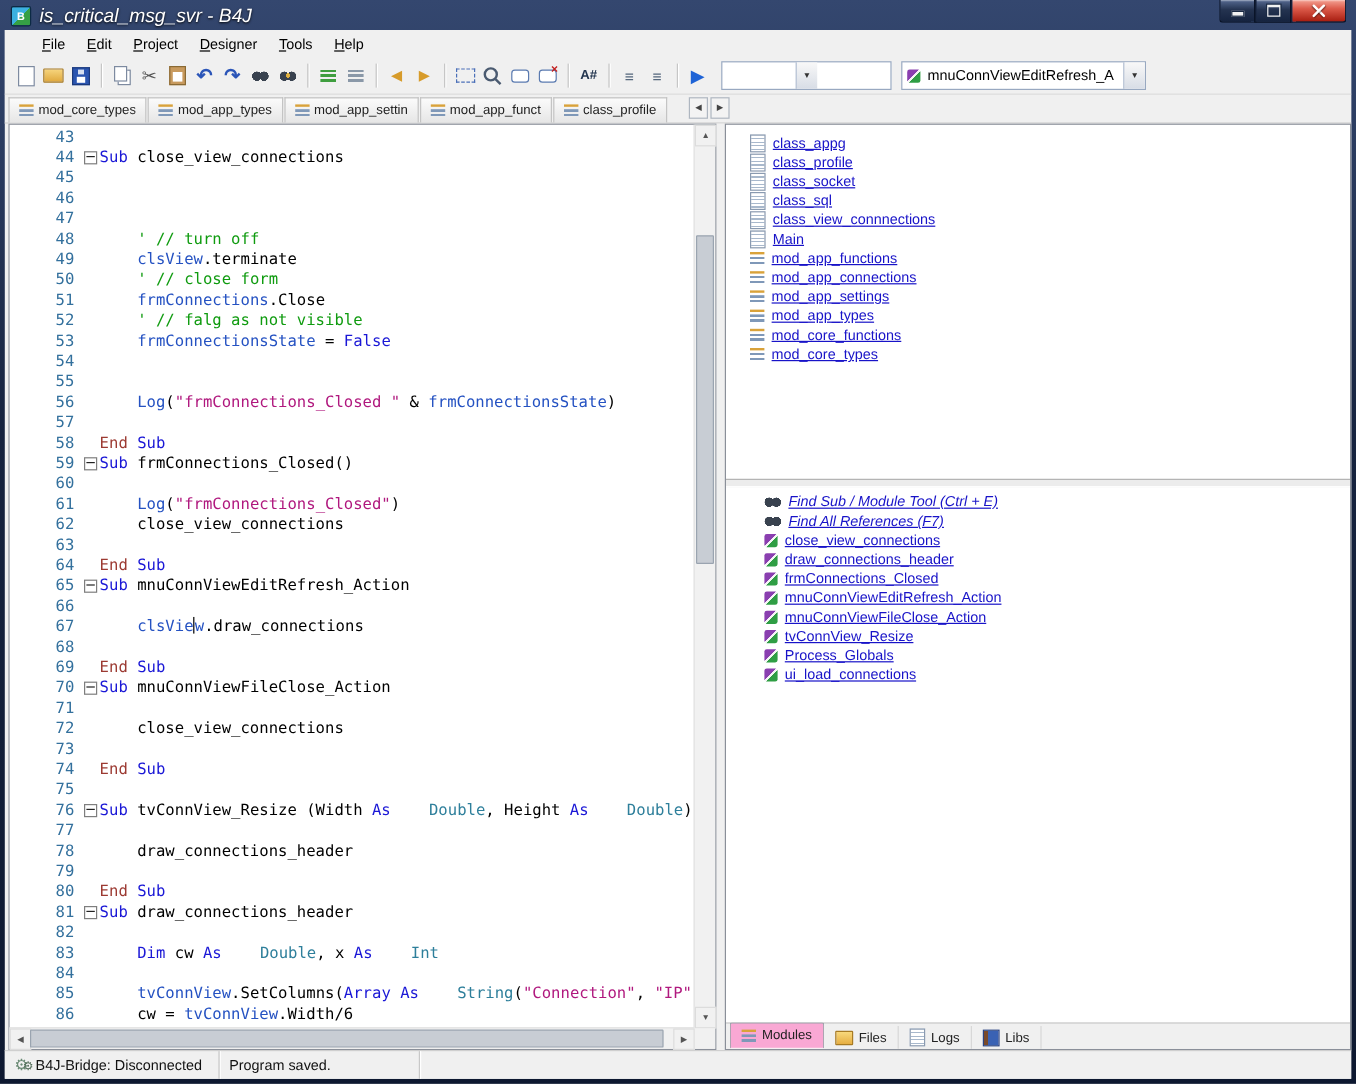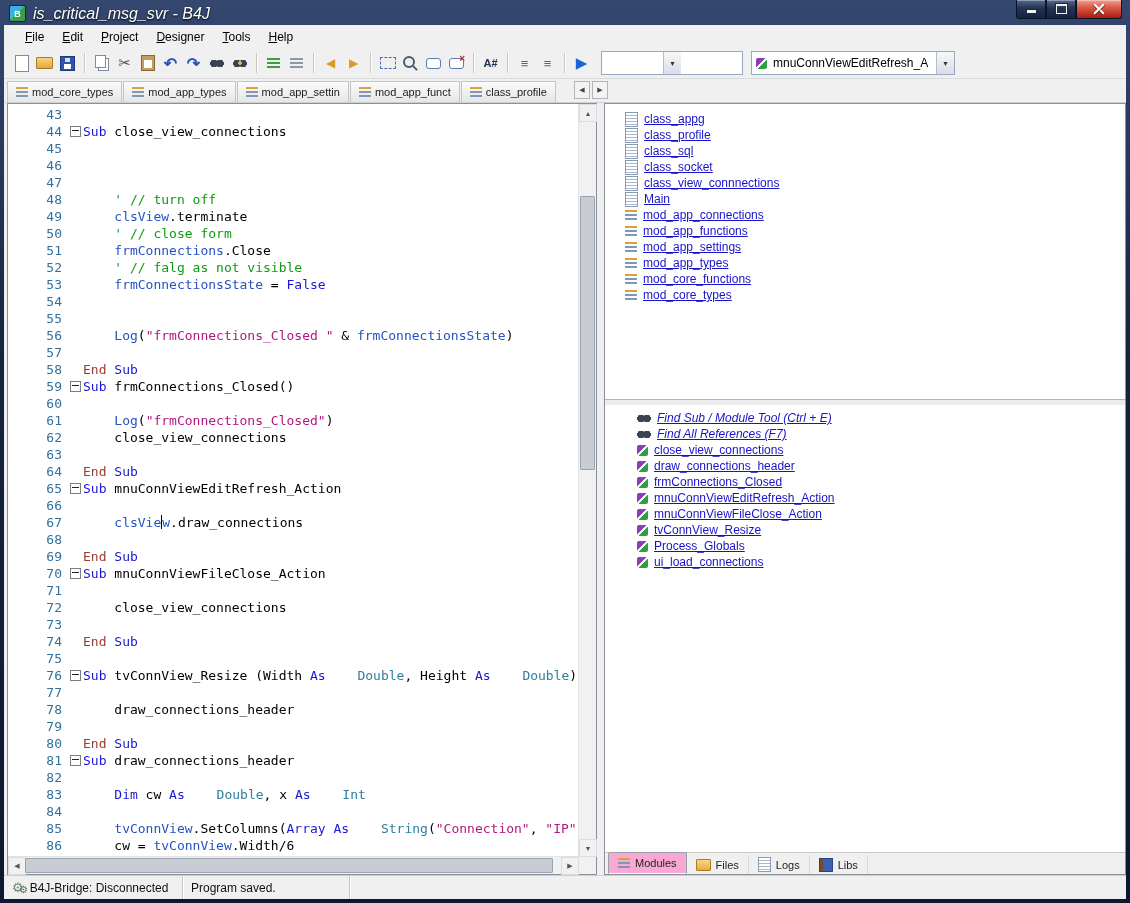--- a/index.html
+++ b/index.html
@@ -25,21 +25,21 @@
   .wbtn.close{width:44px;border-radius:0 0 3px 0;background:linear-gradient(#f4a193,#dc5a4a 40%,#a71d10);}
   .glyph-min{width:9px;height:3px;background:#f2f2f2;border:1px solid #1a2a44;align-self:flex-end;margin-bottom:4px;}
   .glyph-max{width:9px;height:7px;border:1px solid #f2f2f2;border-top-width:2px;box-shadow:0 0 0 1px #1a2a44;}
   .glyph-close{position:relative;width:12px;height:12px;}
   .glyph-close::before,.glyph-close::after{content:"";position:absolute;left:-1px;top:5px;width:14px;height:2px;background:#fff;border-radius:1px;box-shadow:0 1px 1px rgba(0,0,0,.4);}
   .glyph-close::before{transform:rotate(45deg);}
   .glyph-close::after{transform:rotate(-45deg);}
   
   .window-inner{flex:1;margin:0 4px 4px 4px;background:#f0f0f0;display:flex;flex-direction:column;min-height:0;}
   
-  .menubar{height:23px;flex:none;display:flex;align-items:center;padding:0 12px;background:#f0f0f0;font-size:12px;color:#000;}
+  .menubar{height:23px;flex:none;display:flex;align-items:center;padding:0 22px;background:#f0f0f0;font-size:12px;color:#000;}
   .menu-item{padding:3px 9px;}
   
   .toolbar{height:30px;flex:none;display:flex;align-items:center;padding:0 6px;background:#f0f0f0;border-bottom:1px solid #dadada;}
   #tbicons{display:flex;align-items:center;}
   .ticon{width:21px;height:22px;margin:0 1px;display:flex;align-items:center;justify-content:center;font-size:14px;color:#445;flex:none;}
   .tsep{width:1px;height:20px;background:#c6c6c6;box-shadow:1px 0 0 #fff;margin:0 5px;flex:none;}
   .ic-new-file-icon::before{content:"";width:12px;height:15px;background:#fff;border:1px solid #7d8aa0;display:block;}
   .ic-open-project-icon::before{content:"";width:15px;height:10px;background:linear-gradient(#f6d47c,#e0a93e);border:1px solid #a87b24;border-radius:1px;display:block;}
   .ic-save-icon::before{content:"";width:13px;height:13px;display:block;border:1px solid #1c3a7c;background-color:#2b55b0;
     background-image:linear-gradient(#fff,#fff),linear-gradient(#d8e0f0,#d8e0f0);
@@ -496,41 +496,41 @@
             <div class="pitem">
               <span class="ic-page"></span>
               <span class="plink">class_appg</span>
             </div>
             <div class="pitem">
               <span class="ic-page"></span>
               <span class="plink">class_profile</span>
             </div>
             <div class="pitem">
               <span class="ic-page"></span>
+              <span class="plink">class_socket</span>
+            </div>
+            <div class="pitem">
+              <span class="ic-page"></span>
               <span class="plink">class_sql</span>
-            </div>
-            <div class="pitem">
-              <span class="ic-page"></span>
-              <span class="plink">class_socket</span>
             </div>
             <div class="pitem">
               <span class="ic-page"></span>
               <span class="plink">class_view_connnections</span>
             </div>
             <div class="pitem">
               <span class="ic-page"></span>
               <span class="plink">Main</span>
             </div>
             <div class="pitem">
               <span class="ic-module"></span>
+              <span class="plink">mod_app_functions</span>
+            </div>
+            <div class="pitem">
+              <span class="ic-module"></span>
               <span class="plink">mod_app_connections</span>
-            </div>
-            <div class="pitem">
-              <span class="ic-module"></span>
-              <span class="plink">mod_app_functions</span>
             </div>
             <div class="pitem">
               <span class="ic-module"></span>
               <span class="plink">mod_app_settings</span>
             </div>
             <div class="pitem">
               <span class="ic-module"></span>
               <span class="plink">mod_app_types</span>
             </div>
             <div class="pitem">

